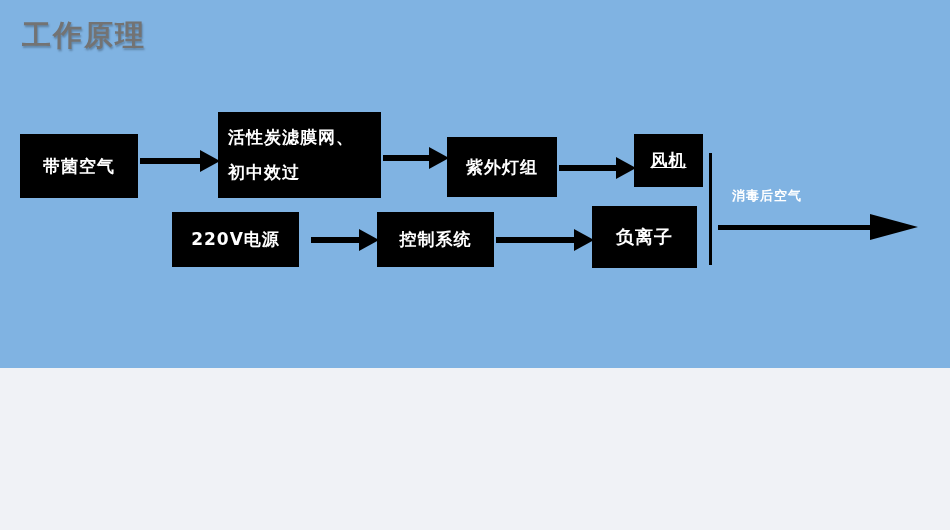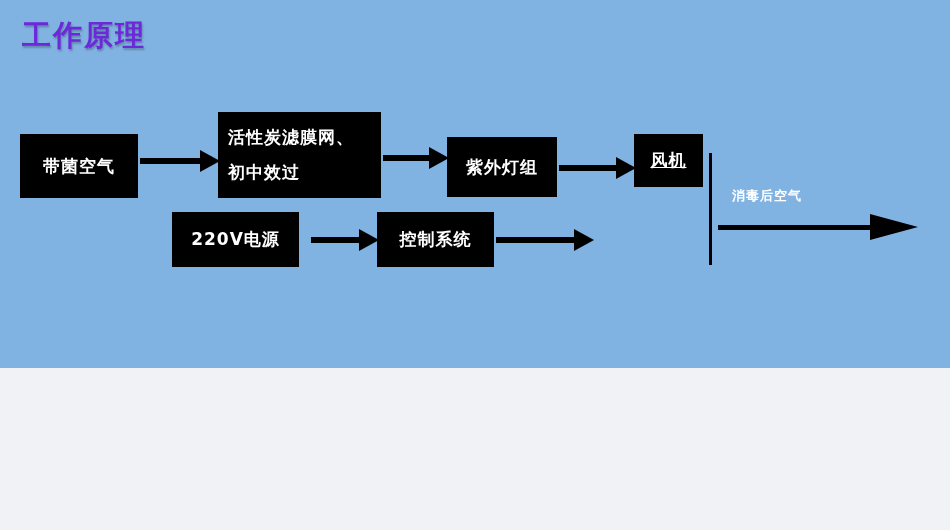--- a/index.html
+++ b/index.html
@@ -18,21 +18,21 @@
     left: 0; top: 0;
     width: 950px;
     height: 368px;
     background: #80b3e2;
   }
 
   .title {
     position: absolute;
     left: 22px;
     top: 16px;
-    color: #6d28d9;
+    color: #737373;
     font-size: 29px;
     font-weight: bold;
     letter-spacing: 2px;
     text-shadow: 1px 2px 2px rgba(0,0,0,0.25);
   }
 
   .node {
     position: absolute;
     background: #000000;
     color: #ffffff;
@@ -121,20 +121,21 @@
   </div>
 
   <div class="node node-uv">紫外灯组</div>
 
   <div class="node node-fan">风机</div>
 
   <div class="node node-power">220V电源</div>
 
   <div class="node node-control">控制系统</div>
 
+  <div class="node node-anion">负离子</div>
 
   <div class="arrow arrow-1">
     <div class="shaft"></div>
     <div class="head"></div>
   </div>
 
   <div class="arrow arrow-2">
     <div class="shaft"></div>
     <div class="head"></div>
   </div>

